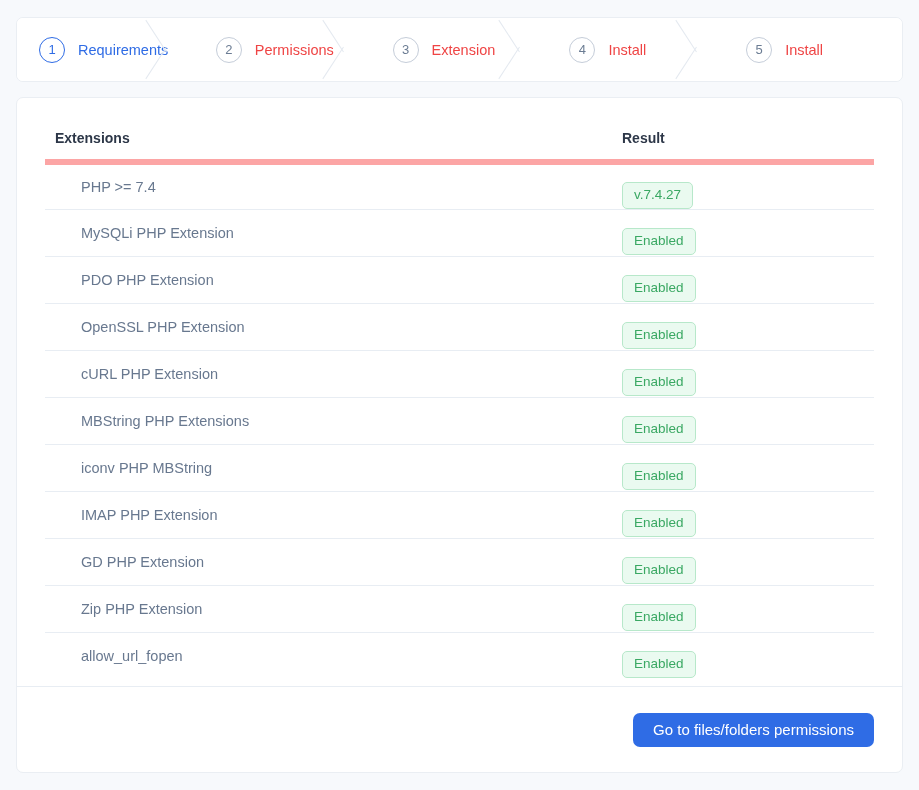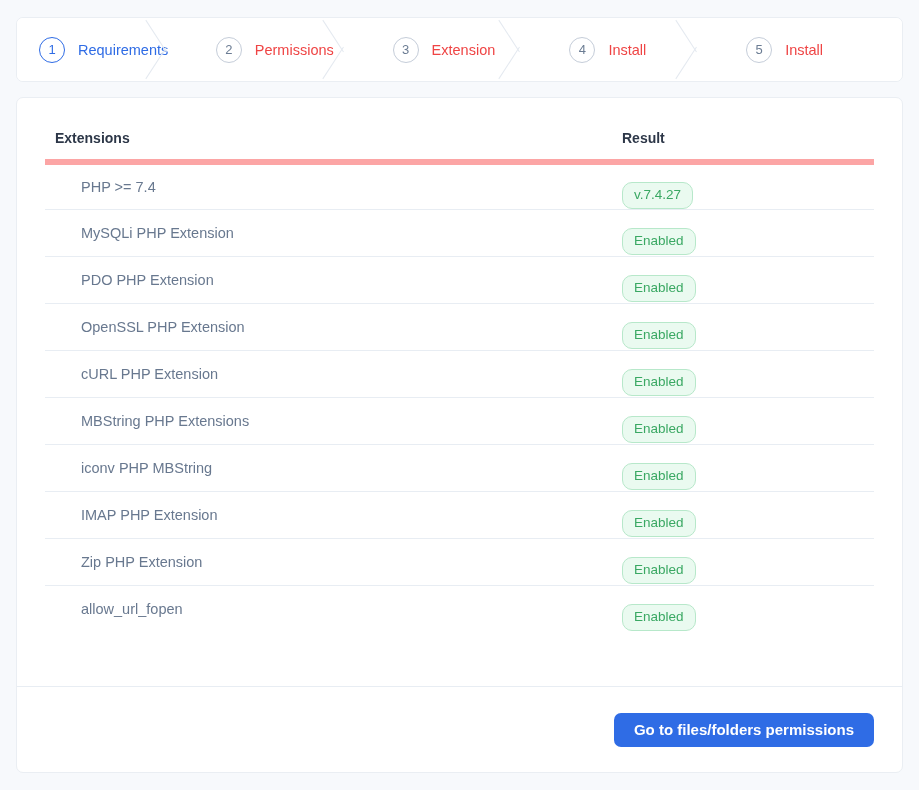--- a/index.html
+++ b/index.html
@@ -141,21 +141,21 @@
     color: #68788f;
     margin-left: 26px;
   }
 
   .badge {
     display: inline-block;
     padding: 4px 11px 5px 11px;
     border: 1px solid #b7e8ca;
     background: #eafaf0;
     color: #3aa863;
-    border-radius: 10px;
+    border-radius: 5px;
     font-size: 13.5px;
     line-height: 1.15;
     position: relative;
     top: 9px;
   }
 
   
   .card-footer {
     border-top: 1px solid #e8edf3;
     padding: 20px 28px;
@@ -165,21 +165,21 @@
     height: 86px;
   }
 
   .primary-button {
     background: #2f6ce5;
     color: #ffffff;
     border: none;
     border-radius: 7px;
     font-family: "Liberation Sans", sans-serif;
     font-size: 15px;
-    font-weight: bold;
+    font-weight: normal;
     padding: 0 20px;
     height: 34px;
     cursor: pointer;
     white-space: nowrap;
   }
 </style>
 </head>
 <body>
 
 <div class="page">
@@ -244,20 +244,24 @@
             </tr>
             <tr>
               <td><span class="ext-name">iconv PHP MBString</span></td>
               <td><span class="badge">Enabled</span></td>
             </tr>
             <tr>
               <td><span class="ext-name">IMAP PHP Extension</span></td>
               <td><span class="badge">Enabled</span></td>
             </tr>
             <tr>
+              <td><span class="ext-name">GD PHP Extension</span></td>
+              <td><span class="badge">Enabled</span></td>
+            </tr>
+            <tr>
               <td><span class="ext-name">Zip PHP Extension</span></td>
               <td><span class="badge">Enabled</span></td>
             </tr>
             <tr>
               <td><span class="ext-name">allow_url_fopen</span></td>
               <td><span class="badge">Enabled</span></td>
             </tr>
           </tbody>
       </table>
     </div>

